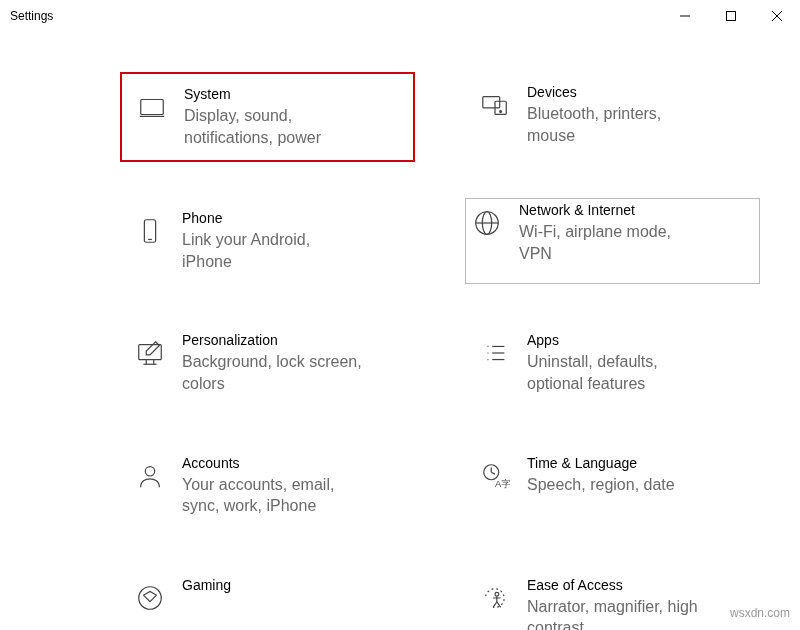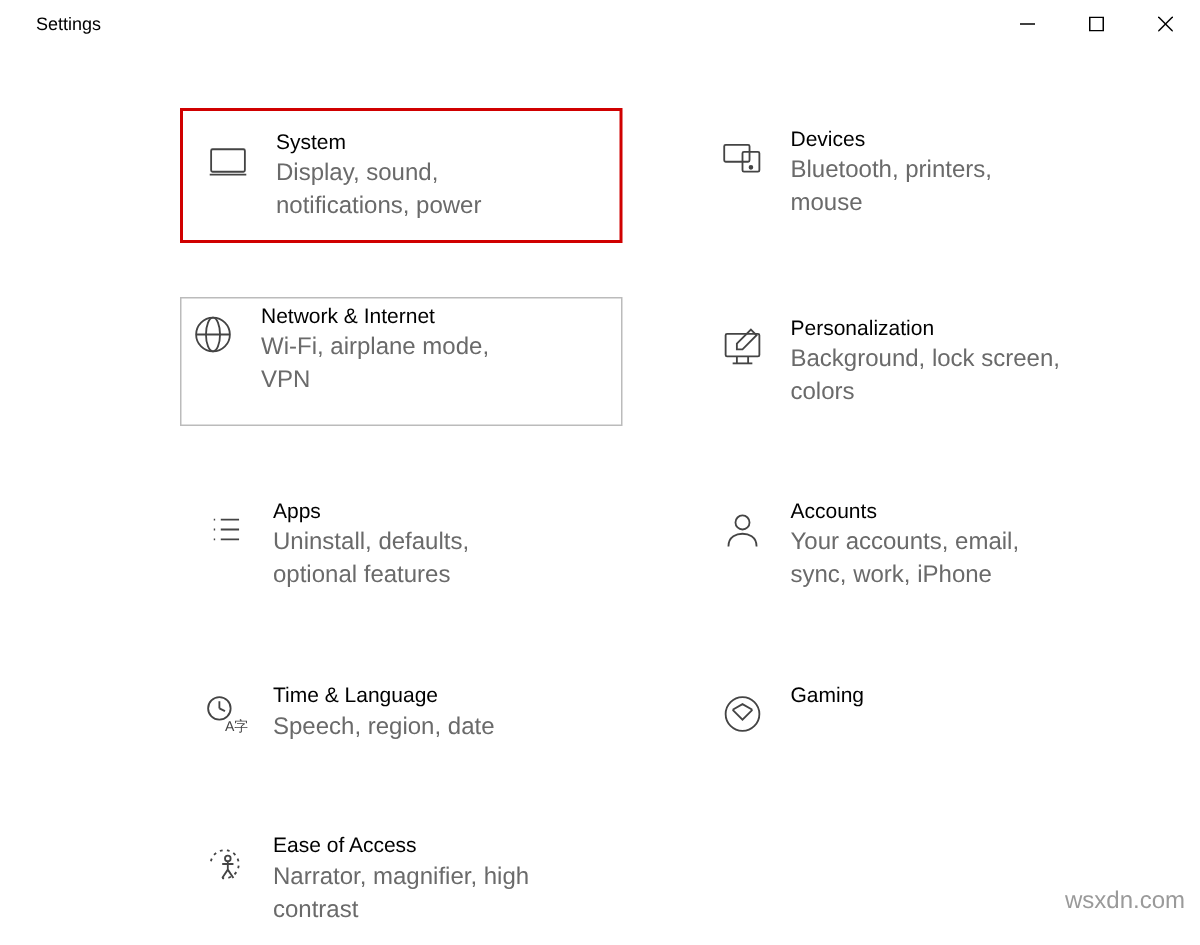--- a/index.html
+++ b/index.html
@@ -1,32 +1,32 @@
 <!DOCTYPE html>
 <html><head>
 <meta charset="utf-8">
 <style>
 * { margin: 0; padding: 0; box-sizing: border-box; }
 body { font-family: "Segoe UI", Arial, sans-serif; background: #fff; width: 800px; height: 630px; overflow: hidden; position: relative; }
-.titlebar { display: flex; align-items: center; justify-content: space-between; height: 32px; padding-left: 24px; border-bottom: 0; }
+.titlebar { display: flex; align-items: center; justify-content: space-between; height: 32px; padding-left: 10px; border-bottom: 0; }
 .titlebar-title { font-size: 12px; color: #000; }
 .titlebar-controls { display: flex; }
 .titlebar-btn { width: 46px; height: 32px; display: flex; align-items: center; justify-content: center; font-size: 12px; background: transparent; border: none; }
 .titlebar-btn svg { width: 10px; height: 10px; }
 .content { padding: 40px 40px 0 120px; }
 .grid { display: grid; grid-template-columns: 1fr 1fr; column-gap: 50px; row-gap: 36px; }
 .category { display: flex; align-items: flex-start; padding: 12px; cursor: pointer; }
 .category.highlighted { border: 2px solid #d00000; }
 .category.hovered { border: 1px solid #bbb; padding: 3px; }
 .cat-icon { width: 36px; height: 36px; flex-shrink: 0; display: flex; align-items: flex-end; justify-content: center; margin-right: 14px; color: #444; }
 .cat-icon svg { width: 30px; height: 30px; stroke: #444; fill: none; stroke-width: 1.3; }
 .cat-text { }
 .cat-title { font-size: 14px; color: #000; margin-bottom: 3px; }
 .cat-desc { font-size: 16px; color: #6a6a6a; line-height: 1.35; max-width: 180px; }
-.watermark { position: absolute; bottom: 20px; right: 10px; font-size: 16px; color: #9a9a9a; margin-top: 32px; }
+.watermark { position: absolute; bottom: 10px; right: 10px; font-size: 12px; color: #9a9a9a; margin-top: 32px; }
 </style>
 </head>
 <body>
 
 <div class="titlebar">
   <span class="titlebar-title">Settings</span>
   <div class="titlebar-controls">
     <button class="titlebar-btn">
       <svg viewBox="0 0 10 10">
           <line x1="0" y1="5" x2="10" y2="5" stroke="#000" stroke-width="1"></line>
@@ -69,20 +69,32 @@
             <rect x="16" y="12" width="12" height="14" rx="1"></rect>
             <circle cx="22" cy="23" r="1" fill="#444"></circle>
           </svg>
       </span>
       <div class="cat-text">
         <div class="cat-title">Devices</div>
         <div class="cat-desc">Bluetooth, printers, mouse</div>
       </div>
     </div>
 
+    <div class="category">
+      <span class="cat-icon">
+        <svg viewBox="0 0 32 32">
+            <rect x="10" y="4" width="12" height="24" rx="2"></rect>
+            <line x1="14" y1="25" x2="18" y2="25"></line>
+          </svg>
+      </span>
+      <div class="cat-text">
+        <div class="cat-title">Phone</div>
+        <div class="cat-desc">Link your Android, iPhone</div>
+      </div>
+    </div>
 
     <div class="category hovered">
       <span class="cat-icon">
         <svg viewBox="0 0 32 32">
             <circle cx="16" cy="16" r="12"></circle>
             <ellipse cx="16" cy="16" rx="5" ry="12"></ellipse>
             <line x1="4" y1="16" x2="28" y2="16"></line>
           </svg>
       </span>
       <div class="cat-text">

